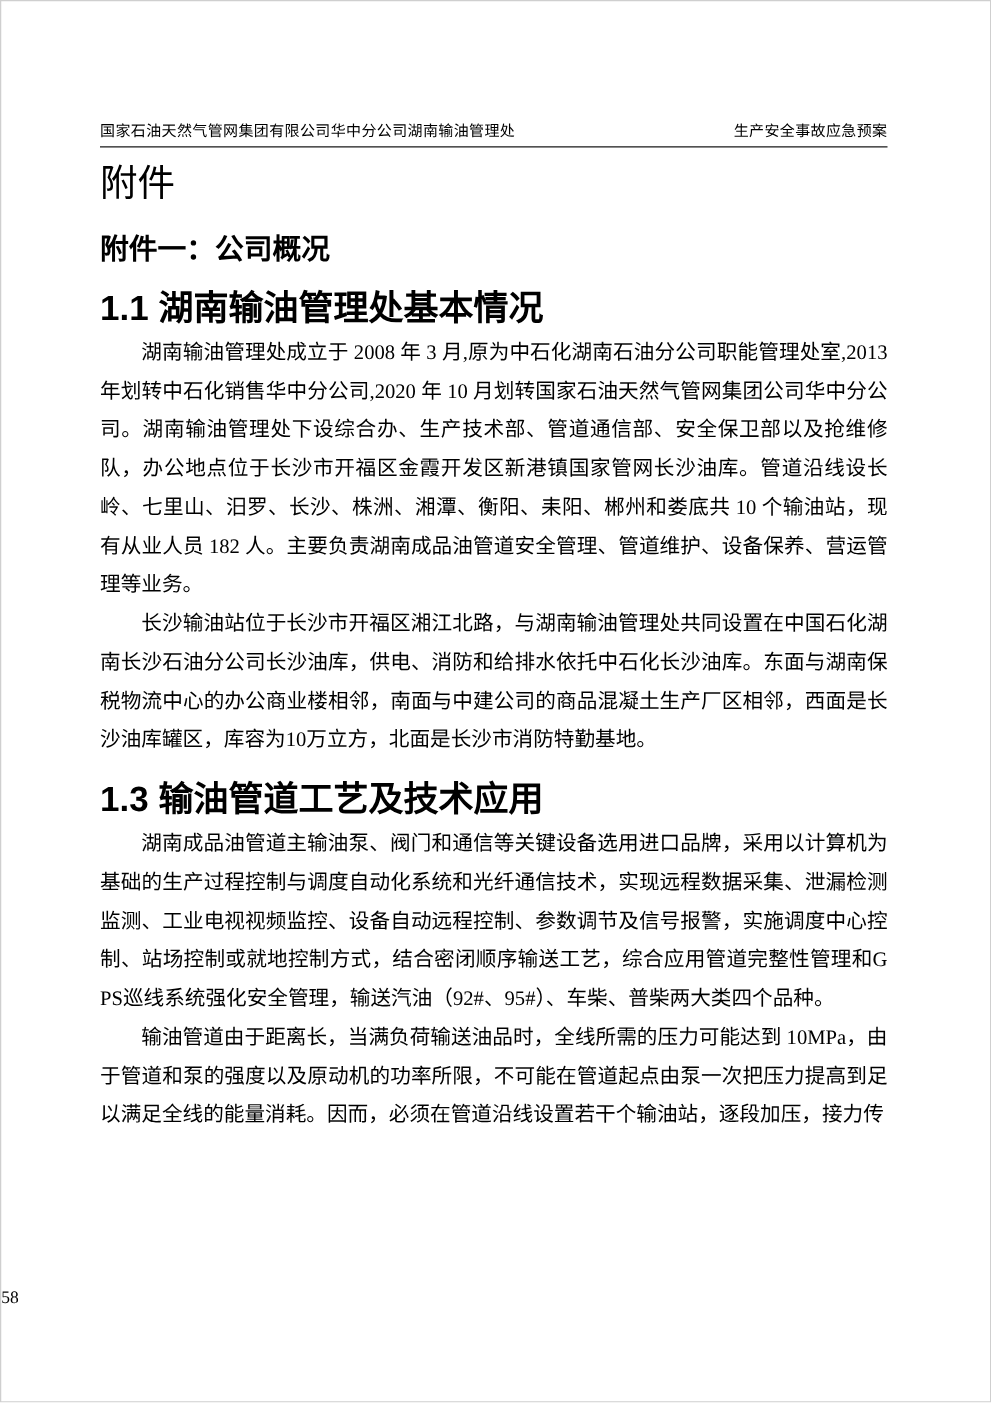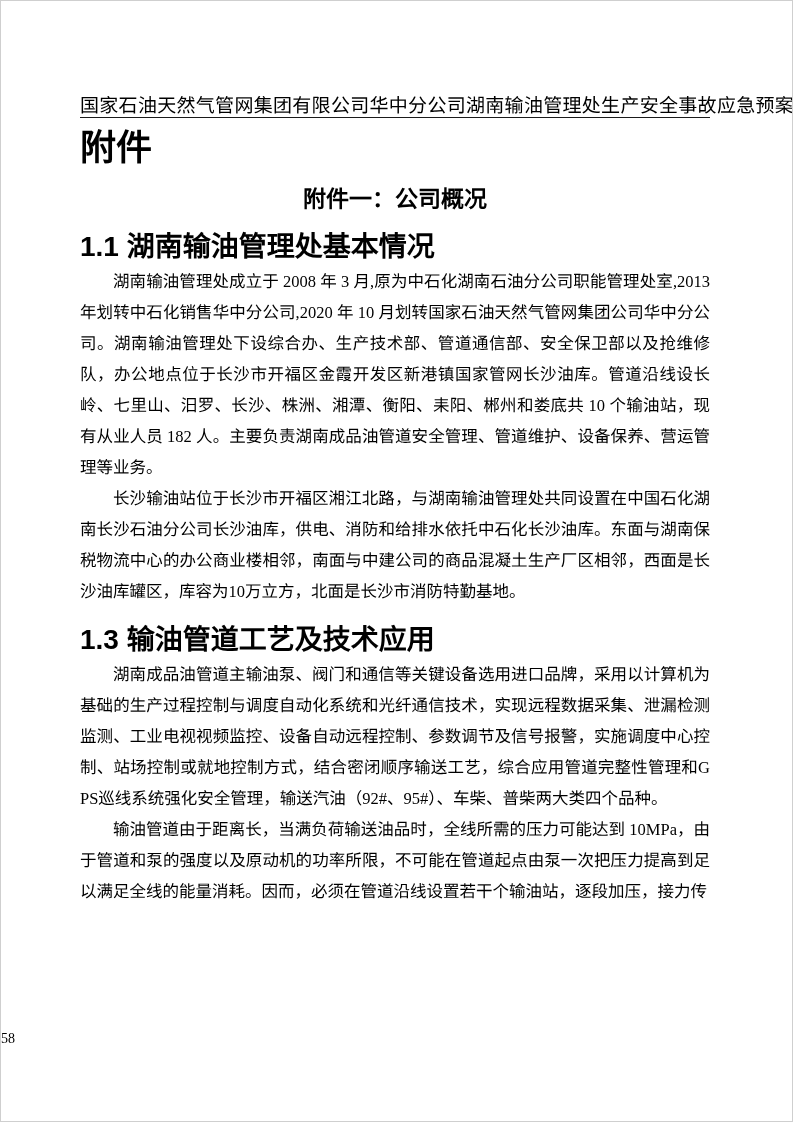--- a/index.html
+++ b/index.html
@@ -22,43 +22,42 @@
   .content {
     position: absolute;
     left: 79px;
     right: 82px;
     top: 86px;
   }
   .doc-header {
     display: flex;
     justify-content: space-between;
     align-items: flex-end;
-    font-size: 19px;
+    font-size: 12px;
     line-height: 17px;
     padding-bottom: 3px;
     border-bottom: 1.5px solid #1a1a1a;
     white-space: nowrap;
   }
   .doc-header .hdr-left { letter-spacing: 0.3px; }
   .doc-header .hdr-right { letter-spacing: 0.3px; margin-top: 10px; }
 
   h1.doc-title {
     margin: 11px 0 0 0;
-    font-size: 36px;
+    font-size: 30px;
     line-height: 38px;
-    font-weight: 700;
+    font-weight: 400;
     font-family: "Liberation Sans", "DejaVu Sans", sans-serif;
   }
   h2.doc-subtitle {
     margin: 17px 0 0 0;
     font-size: 23px;
     line-height: 30px;
     font-weight: 700;
     font-family: "Liberation Sans", "DejaVu Sans", sans-serif;
-    text-align: center;
   }
   h3.section-heading {
     margin: 20px 0 6px 0;
     font-size: 28px;
     line-height: 26px;
     font-weight: 700;
     font-family: "Liberation Sans", "DejaVu Sans", sans-serif;
   }
   p.body-para {
     margin: 0;

